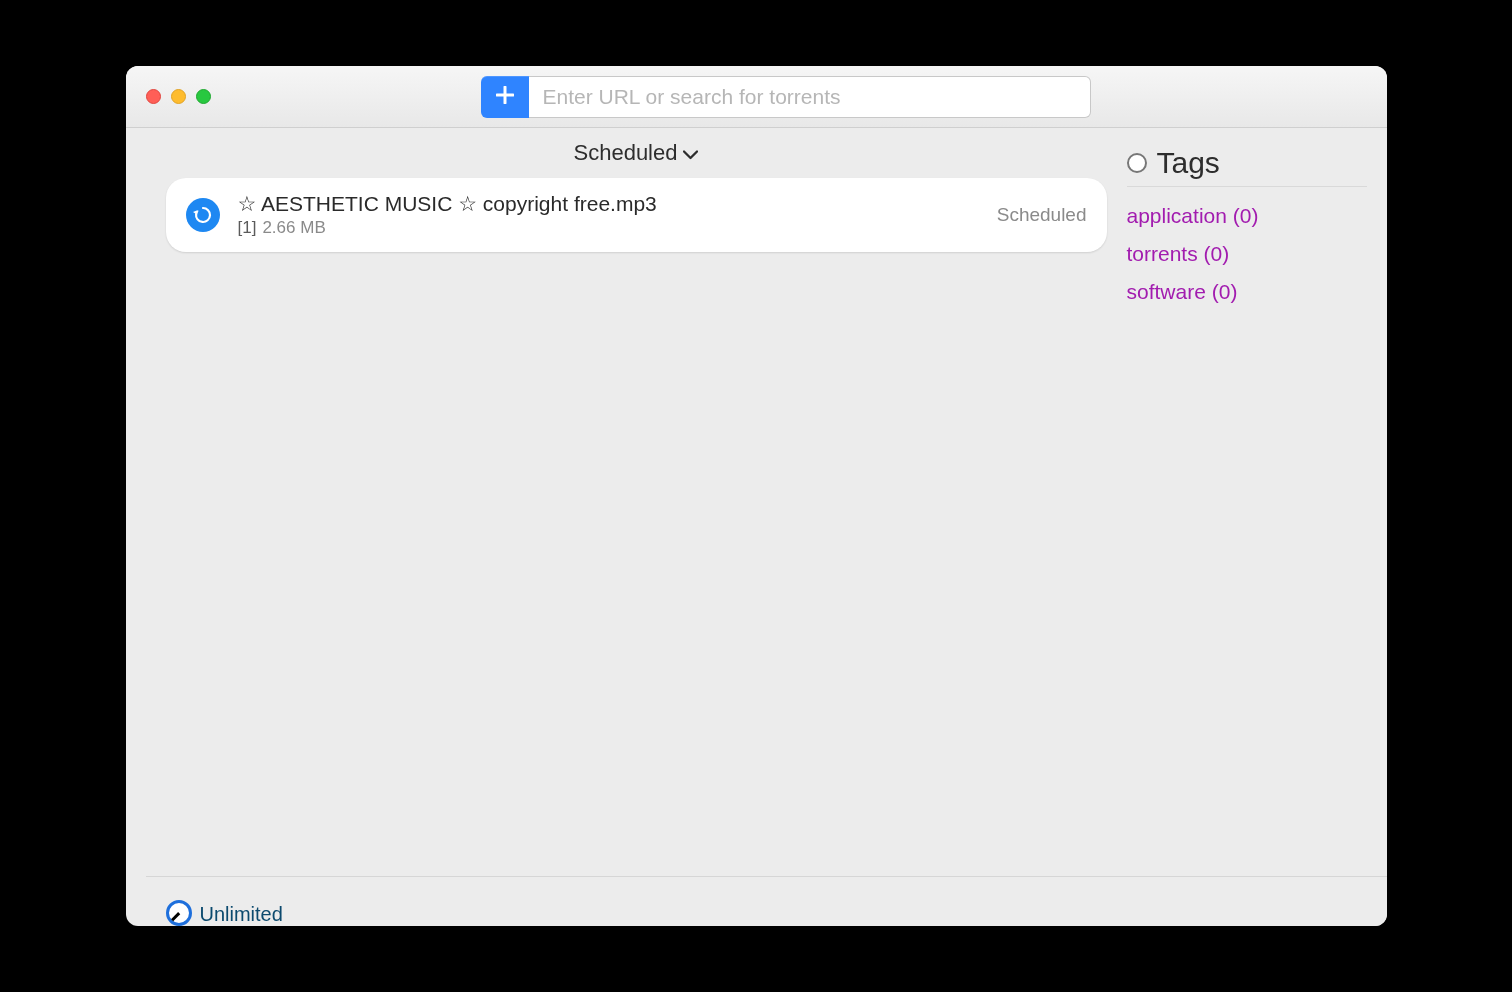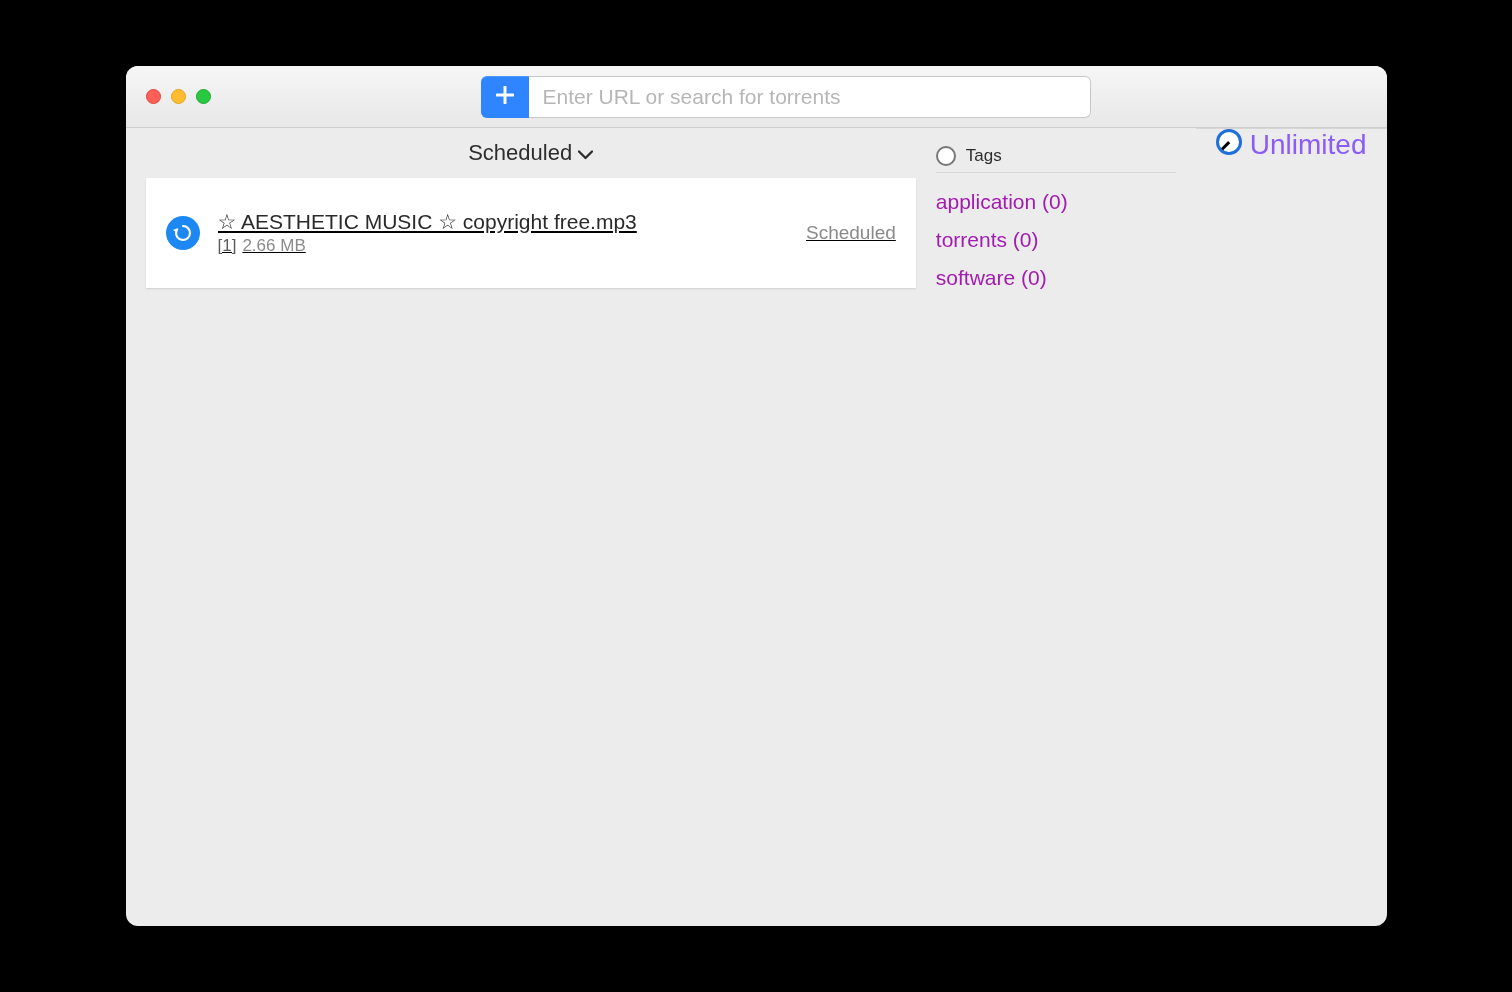--- a/index.html
+++ b/index.html
@@ -64,22 +64,23 @@
     padding: 0 14px;
     font-size: 21px;
     color: #333;
     background: #fff;
     outline: none;
   }
   .search-input::placeholder { color: #b6b6b6; }
   .body {
     flex: 1;
     display: flex;
-    flex-direction: row;
-    overflow: hidden;
+    flex-direction: column;
+    overflow: hidden;
+    margin-left: 20px;
   }
   .main-row {
     flex: 1;
     display: flex;
     flex-direction: row;
     overflow: hidden;
   }
   .center-col {
     flex: 1;
     padding: 0 20px;
@@ -95,27 +96,26 @@
     cursor: pointer;
     color: #2d2d2d;
     font-size: 22px;
     user-select: none;
     gap: 6px;
   }
   .filter-bar svg { margin-top: 2px; }
   .download-card {
     width: 100%;
     background: #fff;
-    border-radius: 1px;
+    border-radius: 20px;
     box-shadow: 0 1px 2px rgba(0,0,0,0.12);
-    padding: 32px 20px;
+    padding: 14px 20px;
     display: flex;
     align-items: center;
     gap: 18px;
-    text-decoration: underline;
   }
   .dl-icon {
     width: 34px; height: 34px;
     border-radius: 50%;
     background: #1e88f2;
     display: flex; align-items: center; justify-content: center;
     flex-shrink: 0;
   }
   .dl-info { flex: 1; min-width: 0; }
   .dl-name {
@@ -136,21 +136,21 @@
   .tags-col {
     width: 260px;
     padding: 18px 20px 0 0;
     display: flex;
     flex-direction: column;
   }
   .tags-header {
     display: flex;
     align-items: center;
     gap: 10px;
-    font-size: 17px;
+    font-size: 30px;
     color: #2d2d2d;
     padding-bottom: 6px;
     border-bottom: 1px solid #d9d9d9;
     margin-bottom: 10px;
   }
   .tag-radio {
     width: 20px; height: 20px;
     border: 2px solid #777;
     border-radius: 50%;
     background: #fff;
@@ -161,25 +161,25 @@
   .tags-list li {
     font-size: 21px;
     color: #a21caf;
     padding: 7px 0;
     cursor: pointer;
   }
   .footer {
     height: 50px;
     border-top: 1px solid #d6d6d6;
     display: flex;
-    align-items: flex-start;
+    align-items: flex-end;
     padding: 0 20px;
     gap: 8px;
-    color: #8b5cf6;
-    font-size: 28px;
+    color: #0c4a6e;
+    font-size: 20px;
     background: #ececec;
     cursor: pointer;
   }
   .gauge {
     width: 26px; height: 26px;
     border: 3px solid #1e6fdc;
     border-radius: 50%;
     position: relative;
     background: #fff;
     flex-shrink:0;

